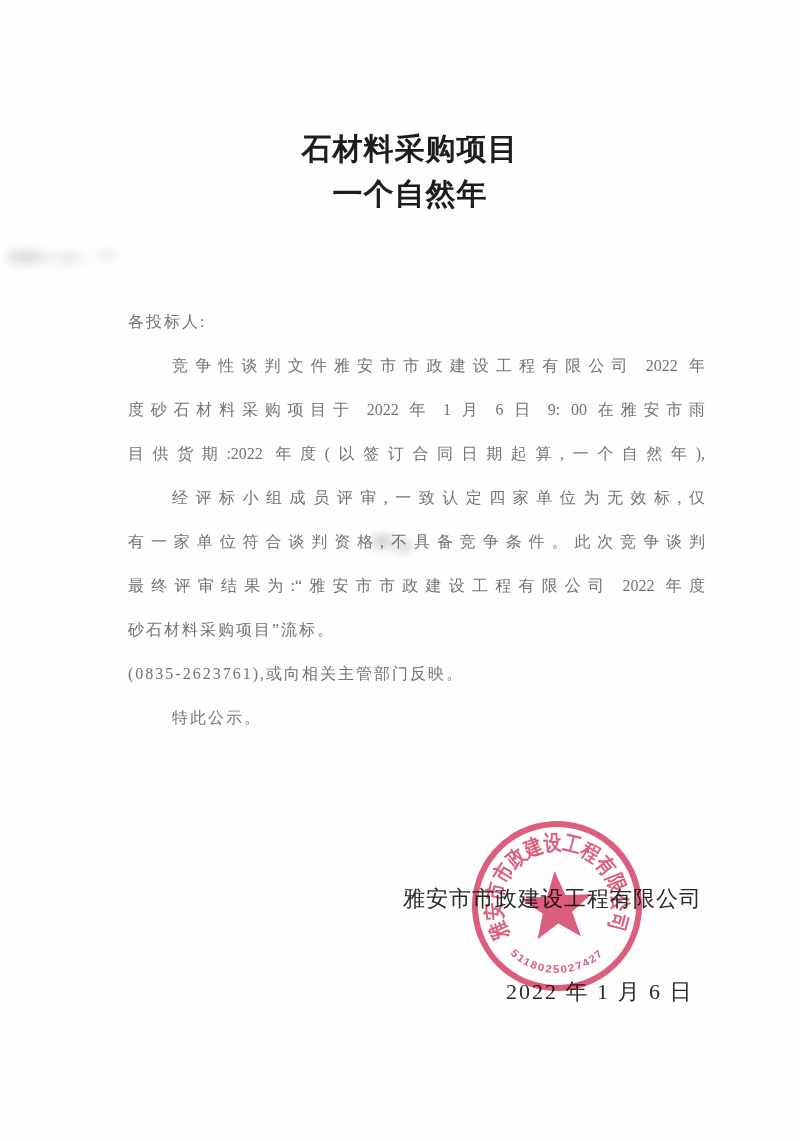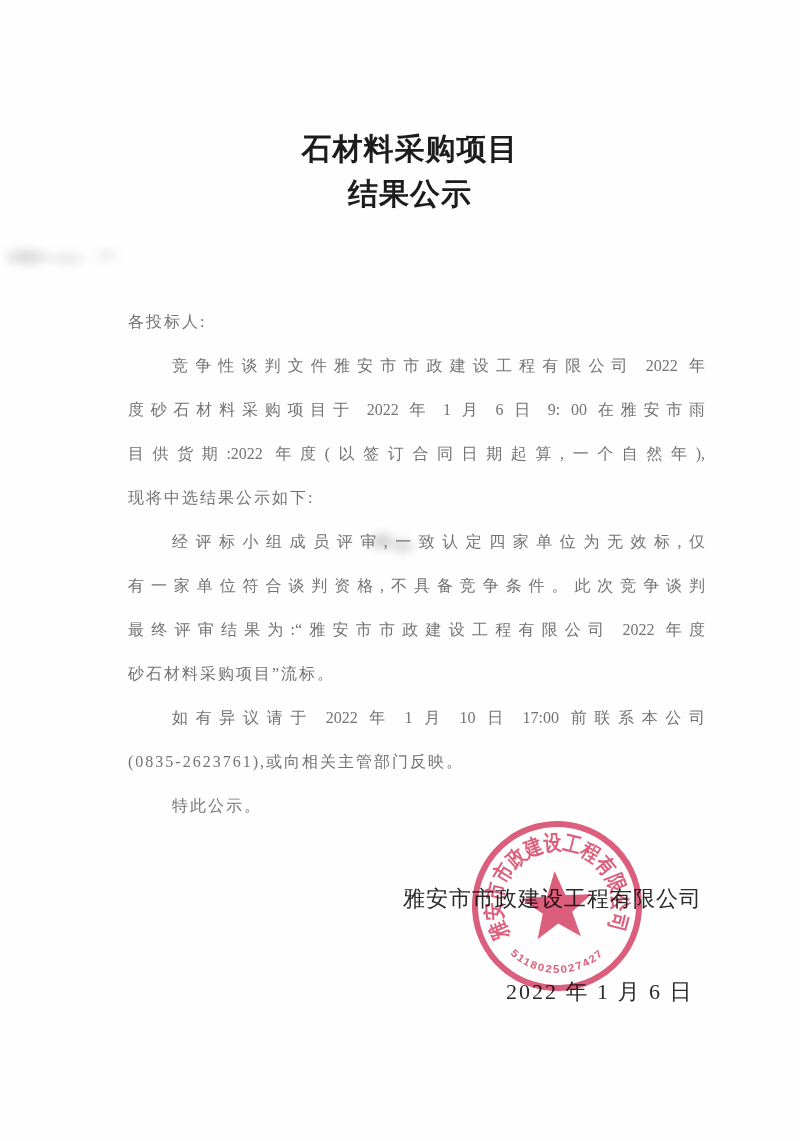--- a/index.html
+++ b/index.html
@@ -96,34 +96,32 @@
 </head>
 <body>
 
 <div id="page">
 
   <div class="smudge" id="smudge-left"></div>
   <div class="smudge" id="smudge-mid"></div>
 
   <div id="title-block">
       <div>石材料采购项目</div>
-      <div>结果公示</div>
+      <div>一个自然年</div>
     </div>
 
   <div id="body-block">
       <div class="body-line">各投标人:</div>
       <div class="body-line full indent">竞争性谈判文件雅安市市政建设工程有限公司 2022 年</div>
       <div class="body-line full">度砂石材料采购项目于 2022 年 1 月 6 日 9: 00 在雅安市雨</div>
       <div class="body-line full">目供货期:2022 年度(以签订合同日期起算,一个自然年),</div>
-      <div class="body-line">现将中选结果公示如下:</div>
       <div class="body-line full indent">经评标小组成员评审,一致认定四家单位为无效标,仅</div>
       <div class="body-line full">有一家单位符合谈判资格,不具备竞争条件。此次竞争谈判</div>
       <div class="body-line full">最终评审结果为:“雅安市市政建设工程有限公司 2022 年度</div>
       <div class="body-line">砂石材料采购项目”流标。</div>
-      <div class="body-line full indent">如有异议请于 2022 年 1 月 10 日 17:00 前联系本公司</div>
       <div class="body-line">(0835-2623761),或向相关主管部门反映。</div>
       <div class="body-line indent">特此公示。</div>
     </div>
 
   <div id="signature-company">雅安市市政建设工程有限公司</div>
 
   <div id="signature-date">2022 年 1 月 6 日</div>
 
   <svg id="stamp" viewBox="0 0 200 200">
     <defs>

